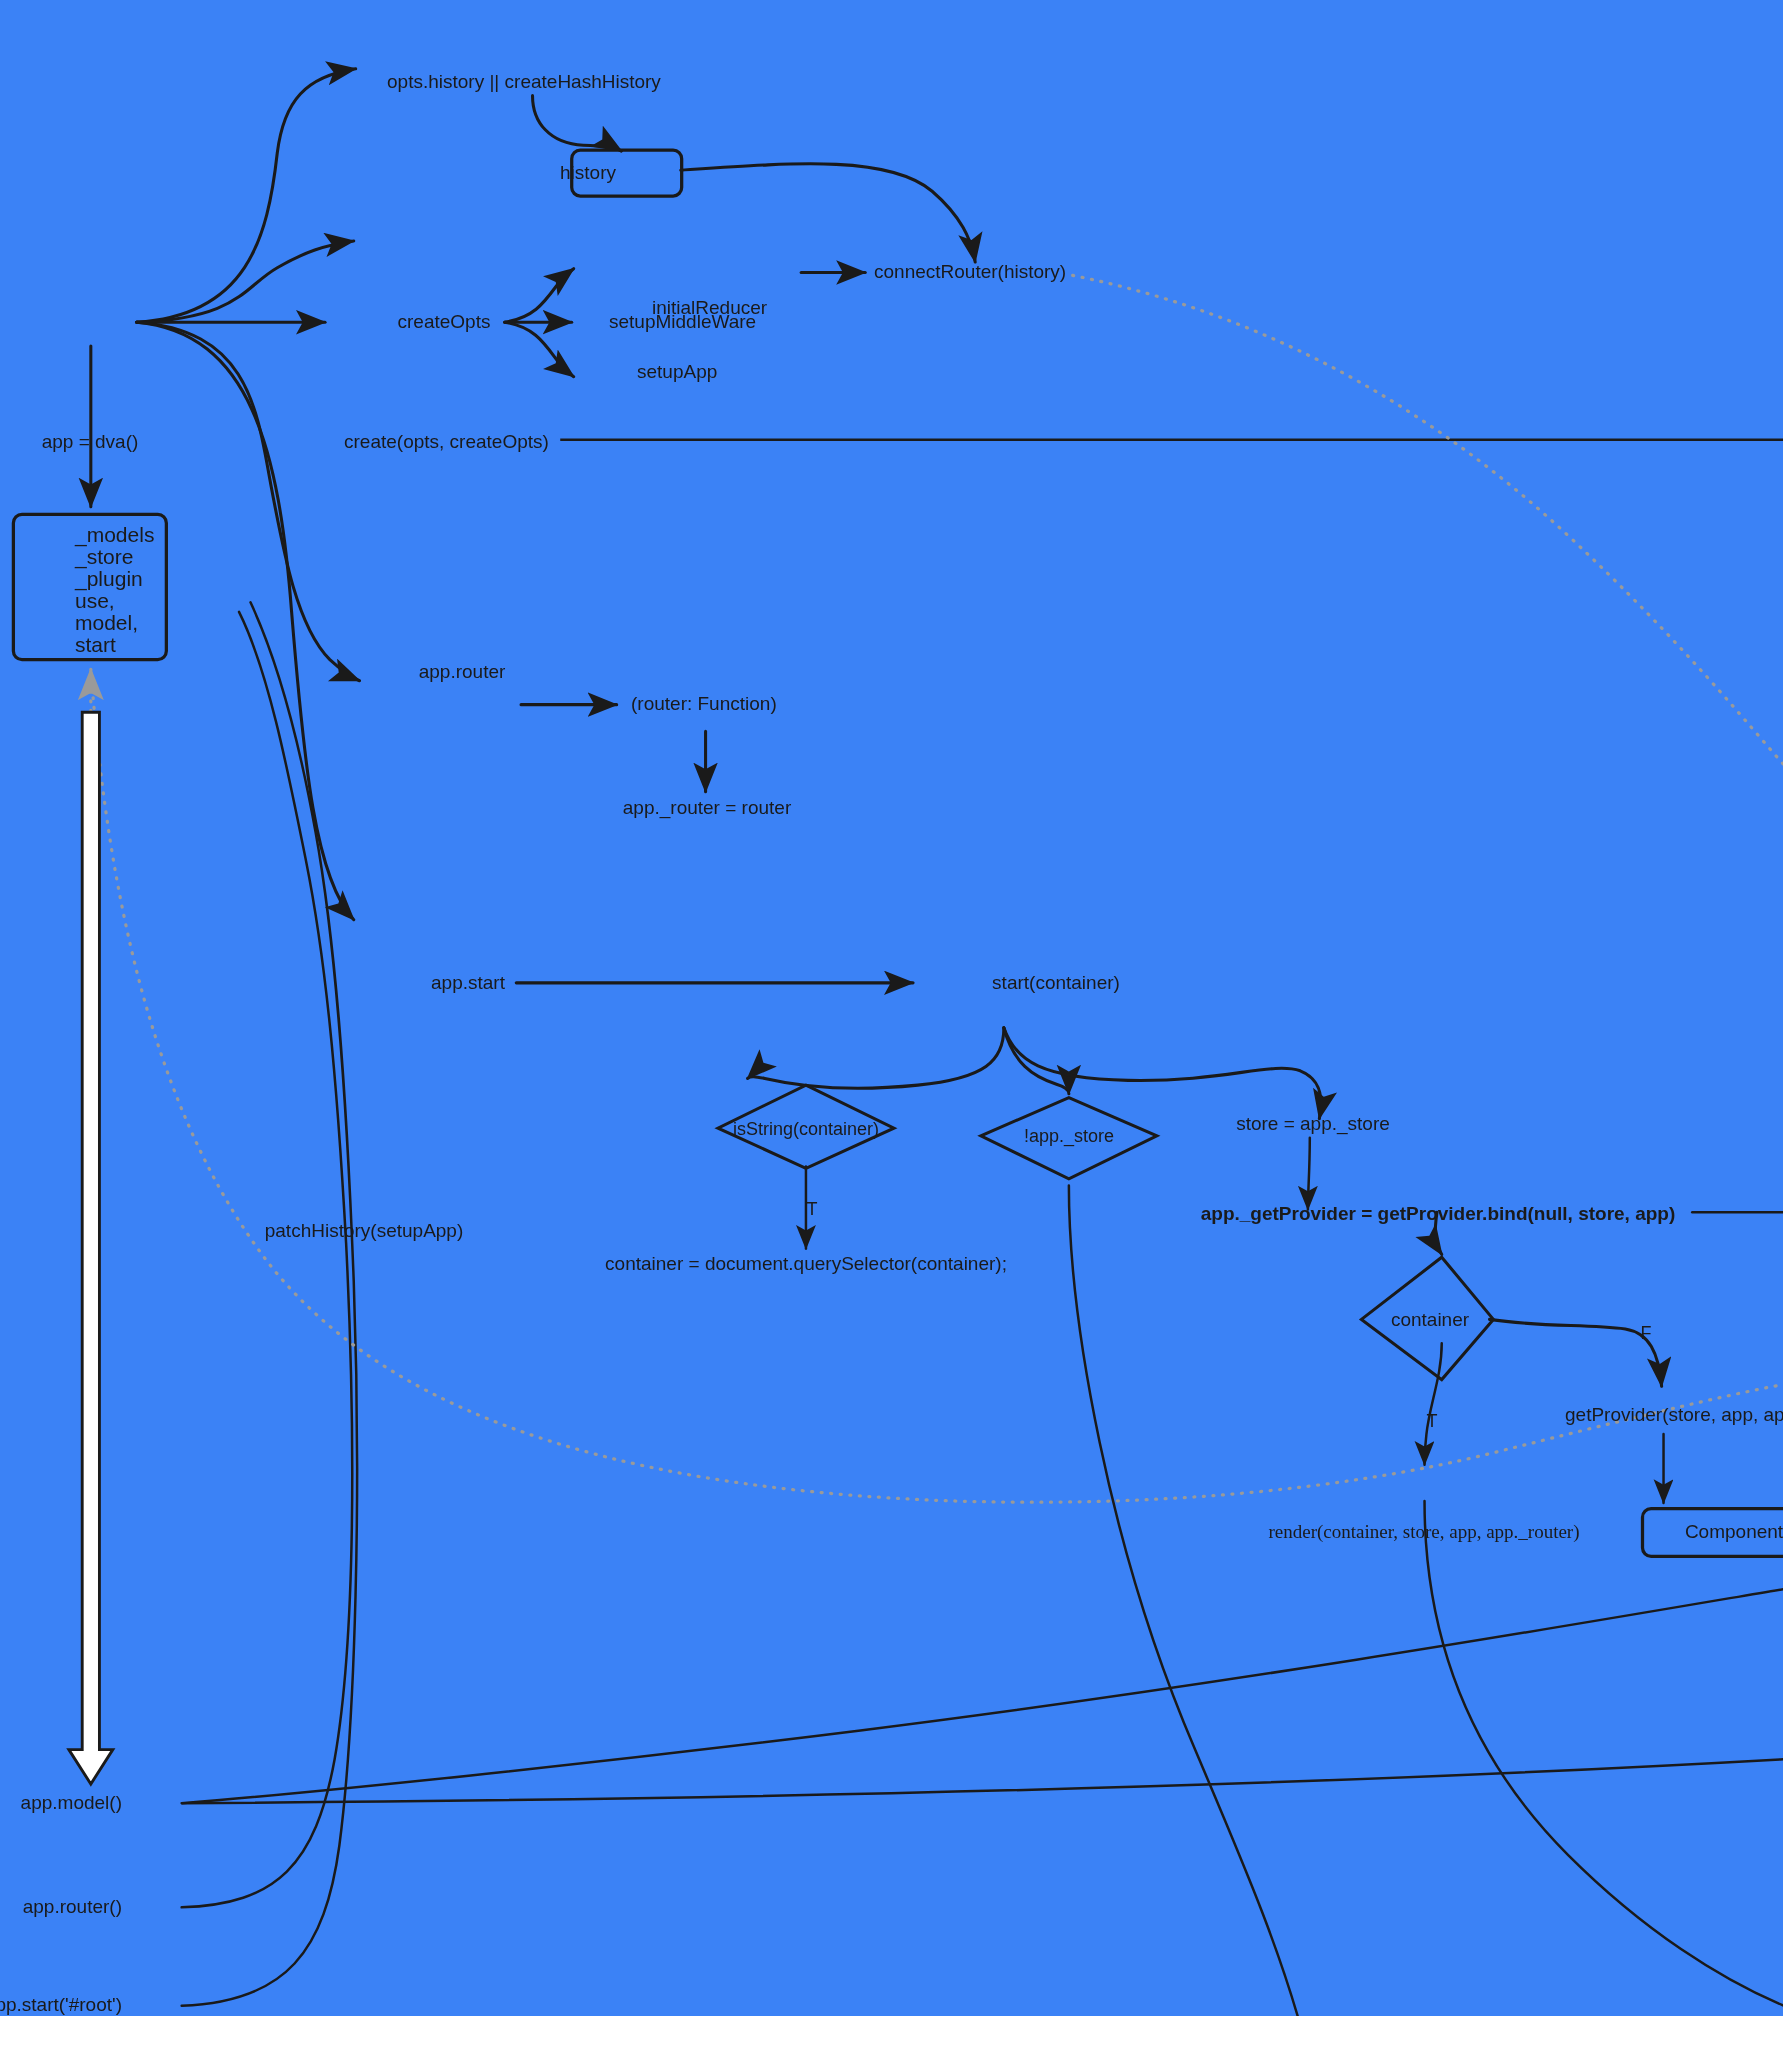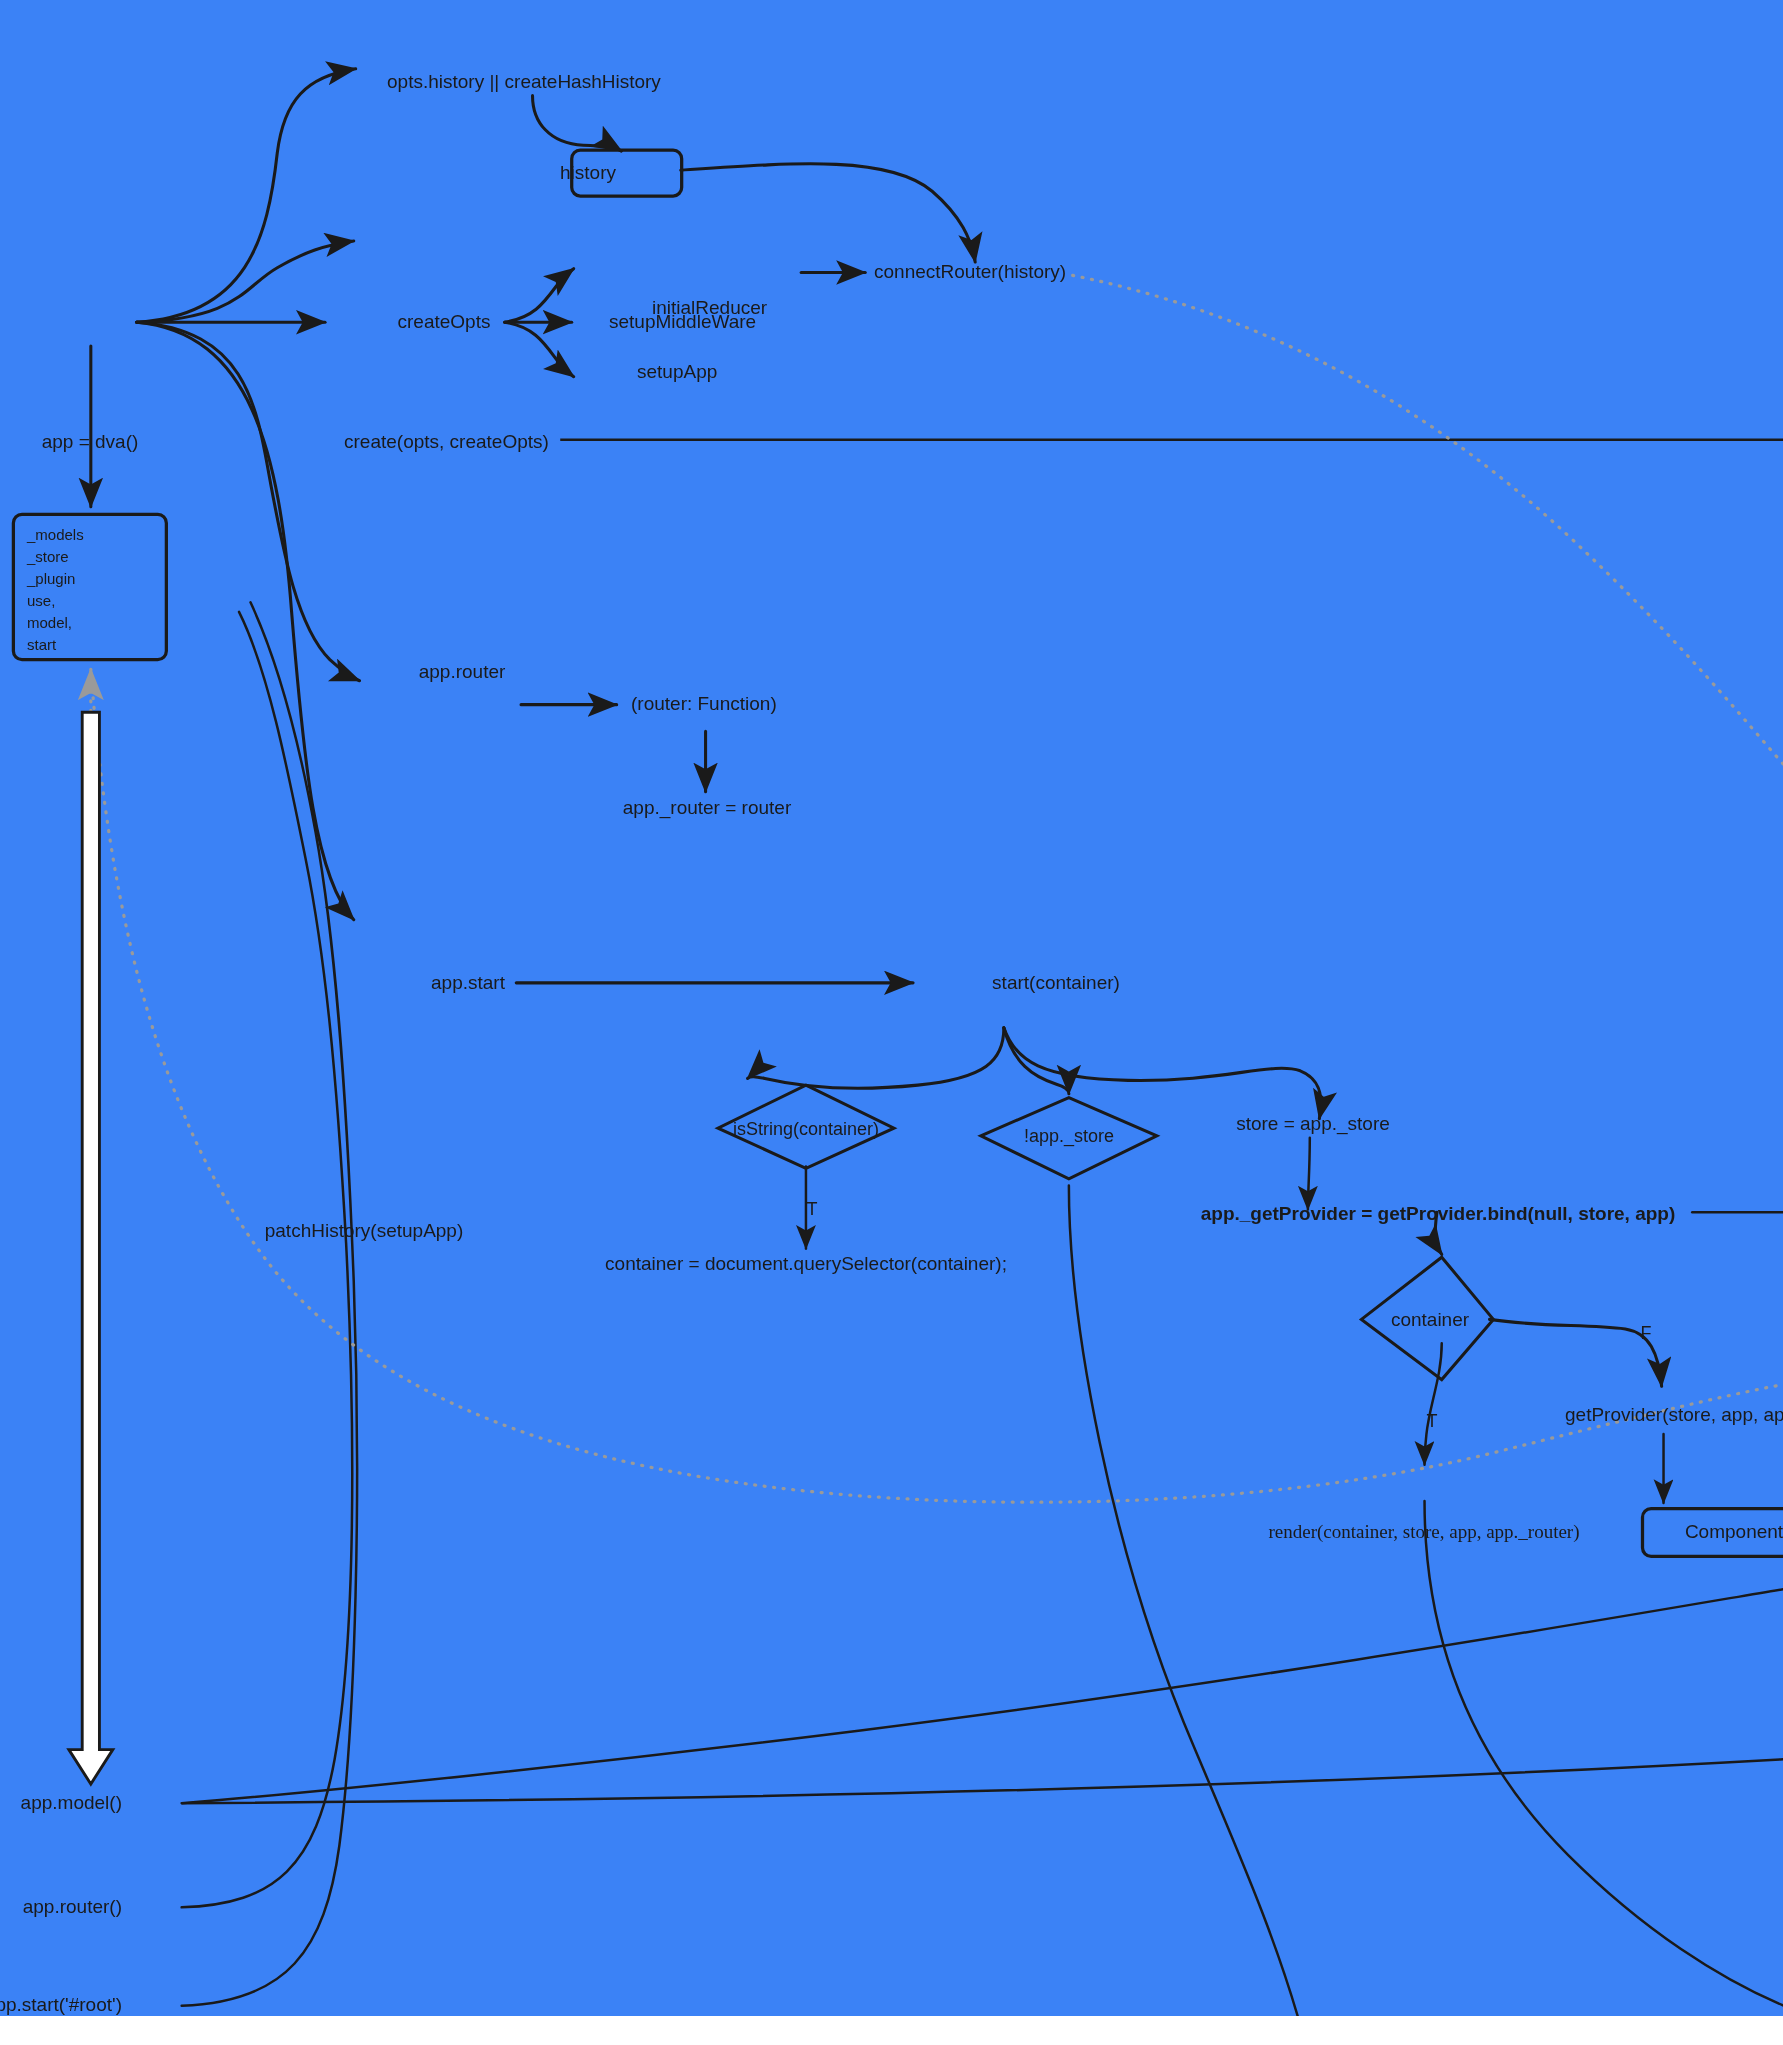--- a/index.html
+++ b/index.html
@@ -32,23 +32,24 @@
   .boxlbl{
     position:absolute;
     font-family:"Liberation Sans", sans-serif;
     font-size:19px;color:#1a1a1a;
     transform:translate(-50%,-50%);
     white-space:nowrap;
   }
   .multibox{
     position:absolute;
     font-family:"Liberation Sans", sans-serif;
-    font-size:15px;color:#1a1a1a;
+    font-size:21px;color:#1a1a1a;
     line-height:22px;
     white-space:pre;
+    margin-left:48px;
   }
 </style>
 </head>
 <body>
 
 <div id="page">
 
   <svg id="svg" viewBox="0 0 1866 2140">
     <defs>
       <marker id="ah" markerWidth="12" markerHeight="12" refX="9.5" refY="4" orient="auto" markerUnits="strokeWidth">

